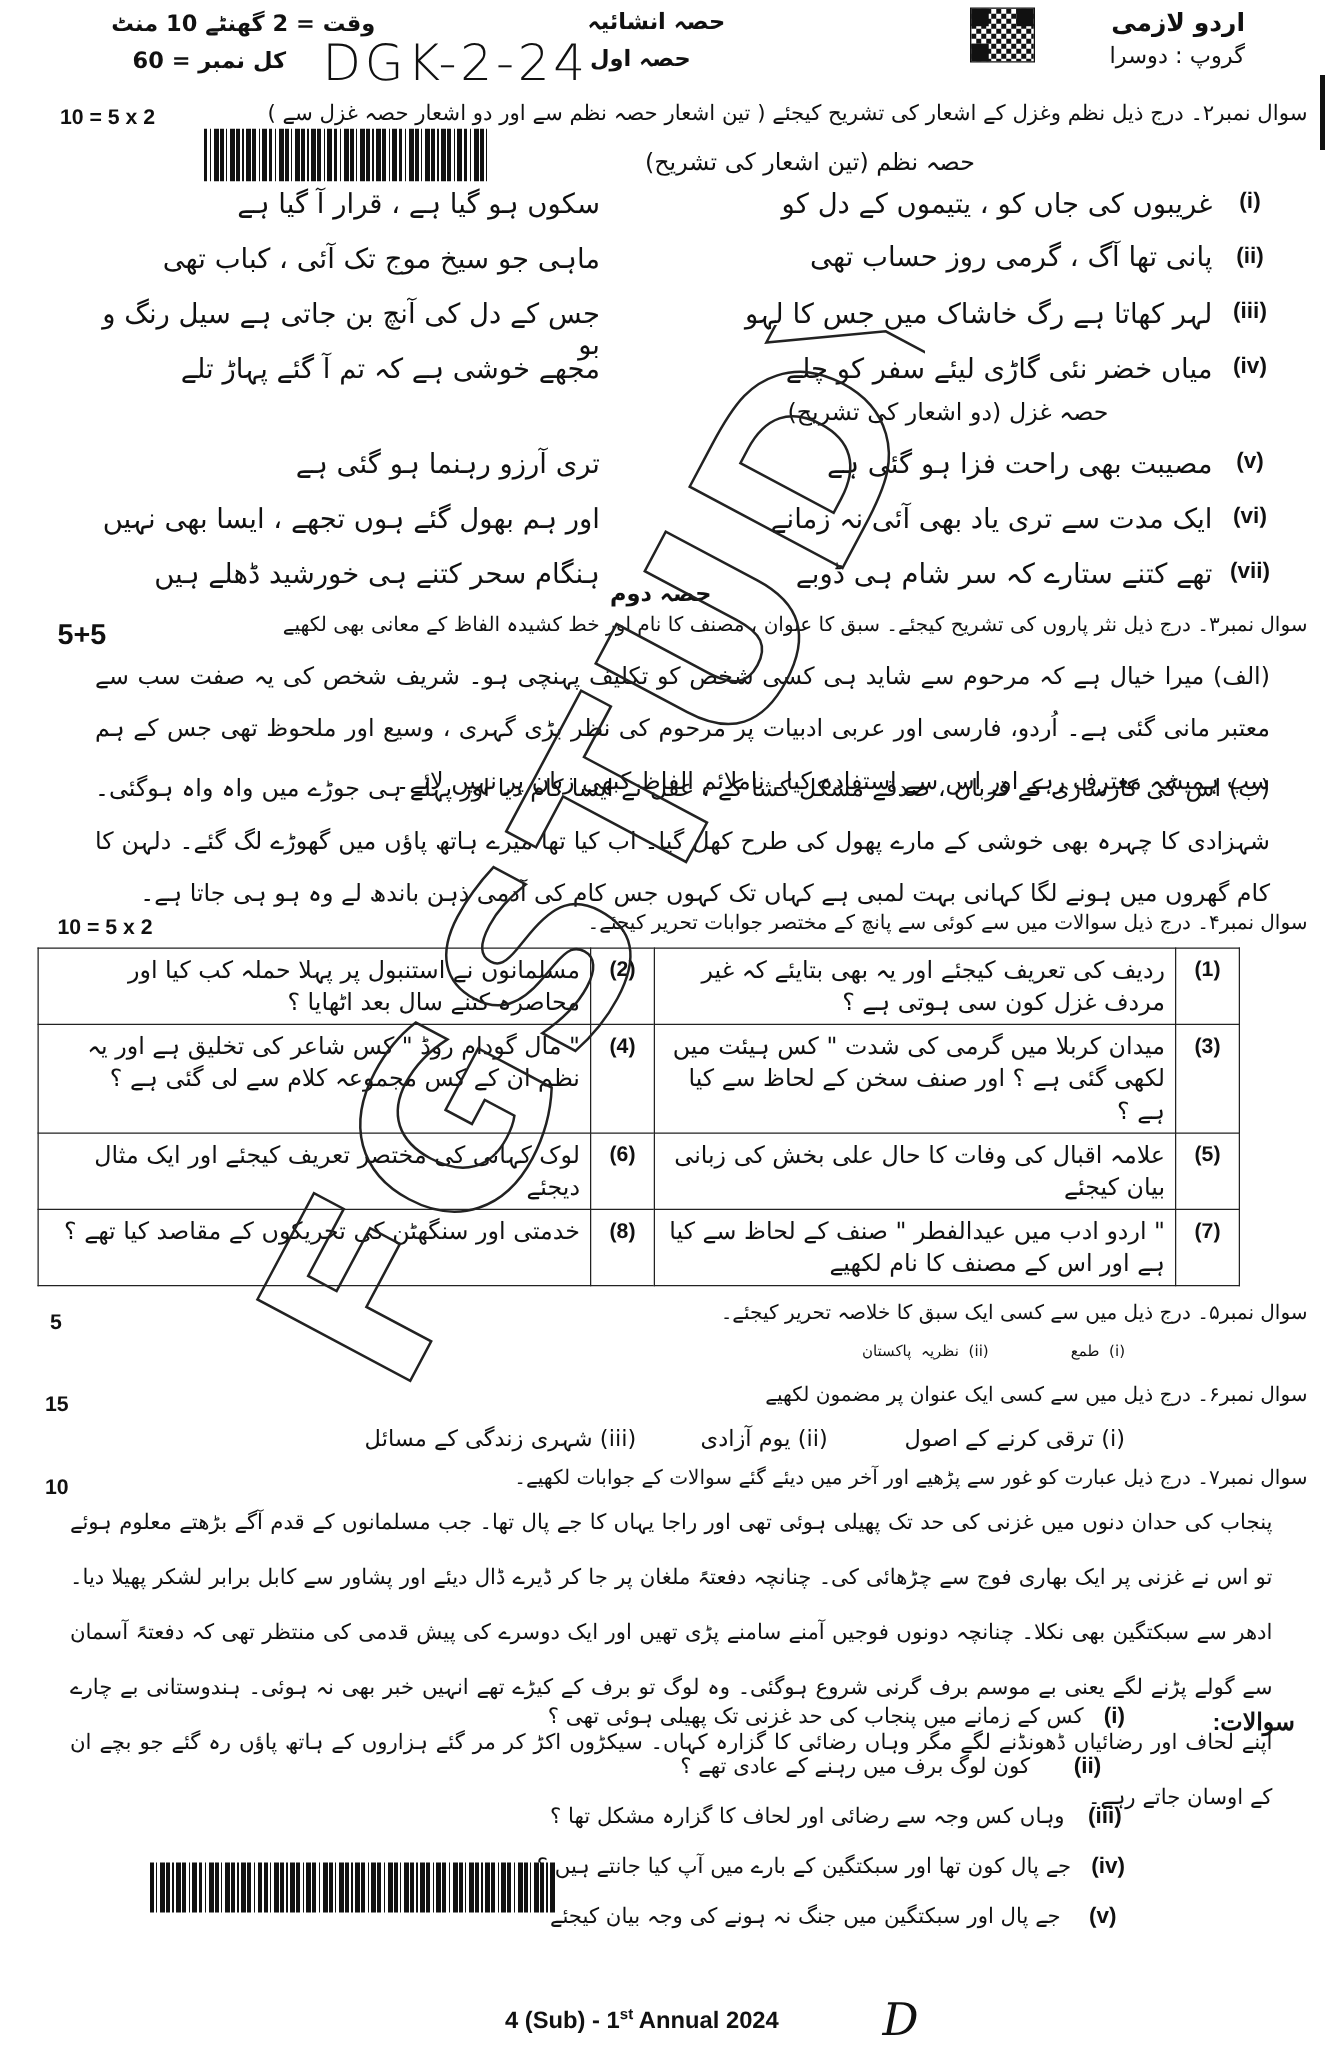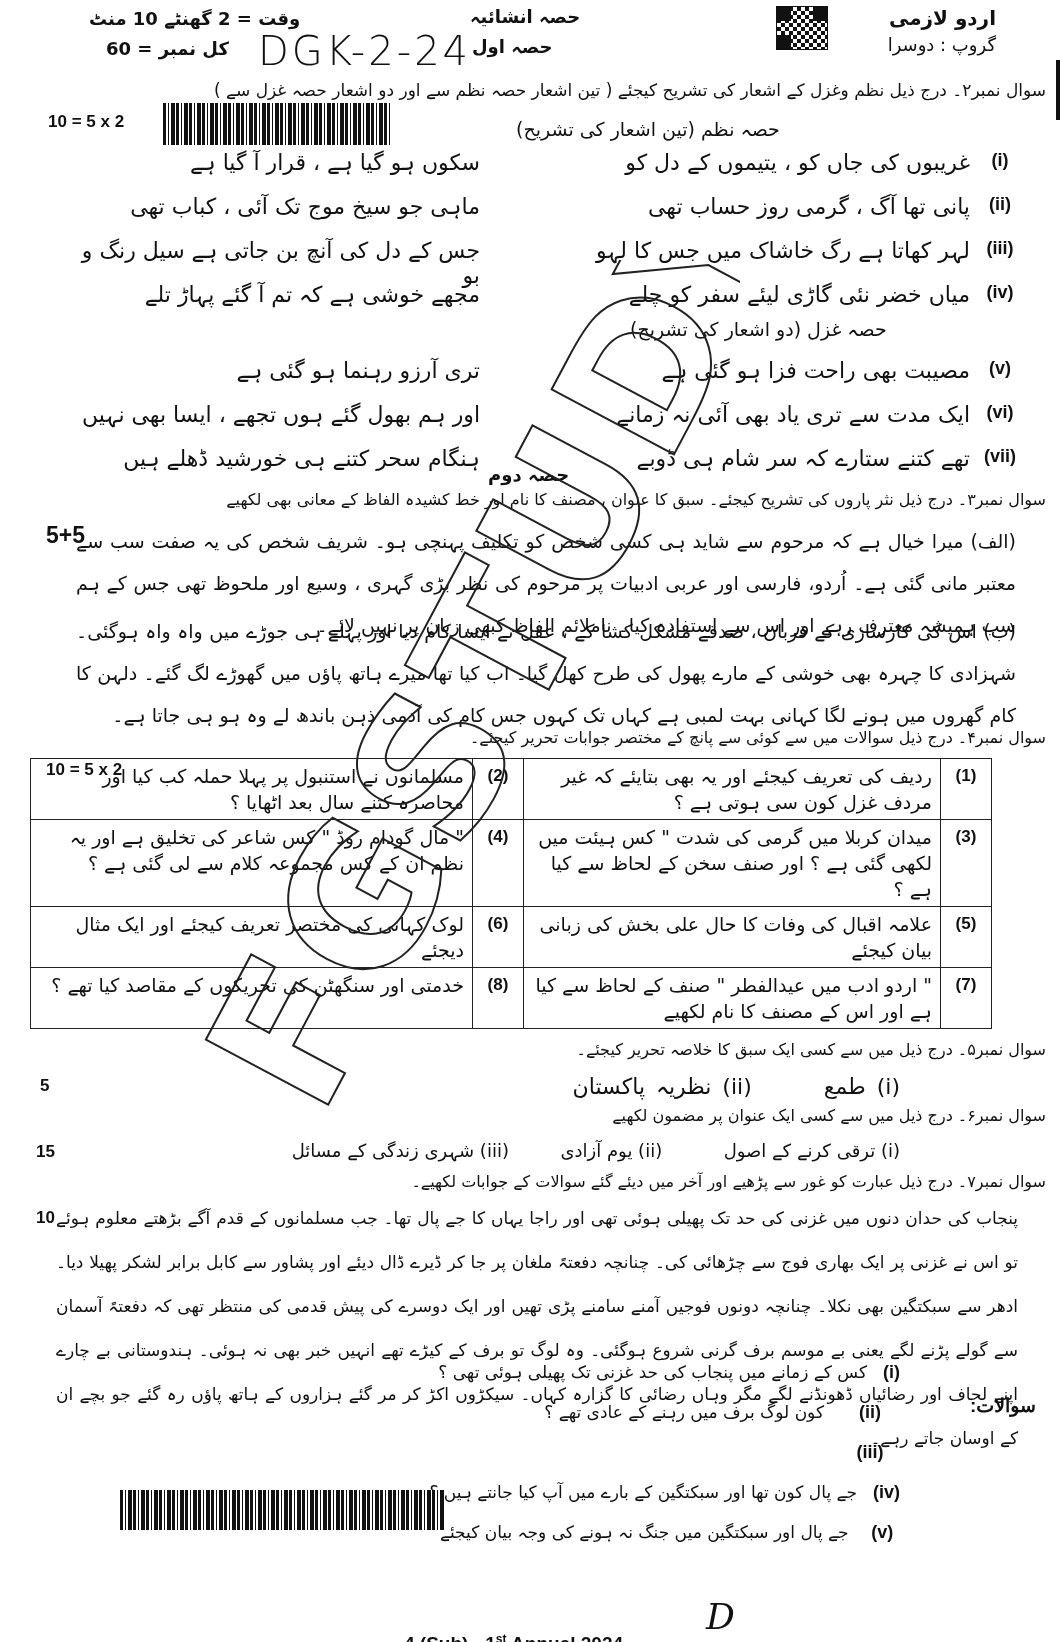--- a/index.html
+++ b/index.html
@@ -1,20 +1,20 @@
 <!DOCTYPE html>
 <html><head>
 <meta charset="utf-8">
 <style>
   html, body { margin:0; padding:0; background:#fff; }
   body { width:1060px; height:1642px; position:relative; overflow:hidden; color:#111;
          font-family:"DejaVu Sans", sans-serif; }
   .abs { position:absolute; }
   .ur { direction:rtl; font-family:"DejaVu Sans", sans-serif; white-space:nowrap; }
-  .lat { font-family:"Liberation Sans", sans-serif; font-weight:bold;margin-top:28px; }
+  .lat { font-family:"Liberation Sans", sans-serif; font-weight:bold; }
   .b { font-weight:bold; }
   .barcode { background:repeating-linear-gradient(90deg,#111 0 3px,#fff 3px 5px,#111 5px 6px,#fff 6px 8px,#111 8px 12px,#fff 12px 13px); }
   .qr { background:
         linear-gradient(#111,#111) 0 0/14px 14px no-repeat,
         linear-gradient(#111,#111) 100% 0/14px 14px no-repeat,
         linear-gradient(#111,#111) 0 100%/14px 14px no-repeat,
         repeating-conic-gradient(#111 0 25%, #fff 0 50%) 0 0/8px 8px; border:1px solid #111; }
   .verse { display:flex; direction:rtl; width:1000px; }
   .verse .num { width:60px; text-align:center; font-family:"Liberation Sans",sans-serif; font-weight:bold; font-size:18px; }
   .verse .m1 { width:420px; font-size:22px; text-align:justify; }
@@ -117,21 +117,21 @@
     <td class="n">(7)</td>
     <td>" اردو ادب میں عیدالفطر " صنف کے لحاظ سے کیا ہے اور اس کے مصنف کا نام لکھیے</td>
     <td class="n">(8)</td>
     <td>خدمتی اور سنگھٹن کی تحریکوں کے مقاصد کیا تھے ؟</td>
   </tr>
 </tbody>
   </table>
 
 <div class="abs ur" style="right:14px;top:1040px;font-size:16px;">سوال نمبر۵۔ درج ذیل میں سے کسی ایک سبق کا خلاصہ تحریر کیجئے۔</div>
 <div class="abs lat" style="left:40px;top:1048px;font-size:17px;">5</div>
-<div class="abs ur" style="right:160px;top:1074px;font-size:22px;word-spacing:4px;">
+<div class="abs ur" style="right:160px;top:1074px;font-size:12px;word-spacing:4px;">
   <span>(i) طمع</span>
   <span style="display:inline-block;width:50px;"></span>
   <span>(ii) نظریہ پاکستان</span>
 </div>
 
 <div class="abs ur" style="right:14px;top:1106px;font-size:16px;">سوال نمبر۶۔ درج ذیل میں سے کسی ایک عنوان پر مضمون لکھیے</div>
 <div class="abs lat" style="left:36px;top:1114px;font-size:17px;">15</div>
 <div class="abs ur" style="right:160px;top:1140px;font-size:18px;">
   <span>(i) ترقی کرنے کے اصول</span>
   <span style="display:inline-block;width:50px;"></span>
@@ -149,20 +149,21 @@
   <div class="verse" style="width:460px;height:40px;">
     <span class="num" style="width:60px;">(i)</span>
     <span class="ur" style="font-size:17px;margin-right:16px;">کس کے زمانے میں پنجاب کی حد غزنی تک پھیلی ہوئی تھی ؟</span>
   </div>
   <div class="verse" style="width:460px;height:40px;">
     <span class="num" style="width:60px;">(ii)</span>
     <span class="ur" style="font-size:17px;margin-right:16px;">کون لوگ برف میں رہنے کے عادی تھے ؟</span>
   </div>
   <div class="verse" style="width:460px;height:40px;">
     <span class="num" style="width:60px;">(iii)</span>
+    <span class="ur" style="font-size:17px;margin-right:16px;">وہاں کس وجہ سے رضائی اور لحاف کا گزارہ مشکل تھا ؟</span>
   </div>
   <div class="verse" style="width:460px;height:40px;">
     <span class="num" style="width:60px;">(iv)</span>
     <span class="ur" style="font-size:17px;margin-right:16px;">جے پال کون تھا اور سبکتگین کے بارے میں آپ کیا جانتے ہیں ؟</span>
   </div>
   <div class="verse" style="width:460px;height:40px;">
     <span class="num" style="width:60px;">(v)</span>
     <span class="ur" style="font-size:17px;margin-right:16px;">جے پال اور سبکتگین میں جنگ نہ ہونے کی وجہ بیان کیجئے</span>
   </div>
 </div>

